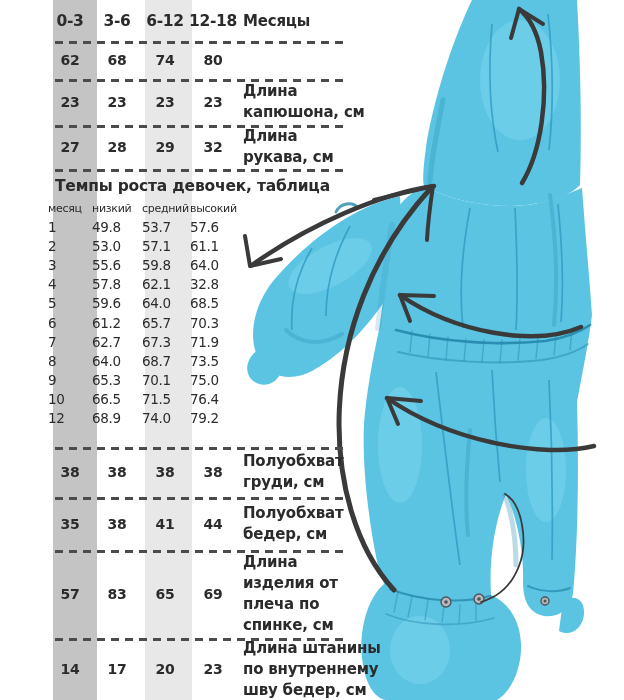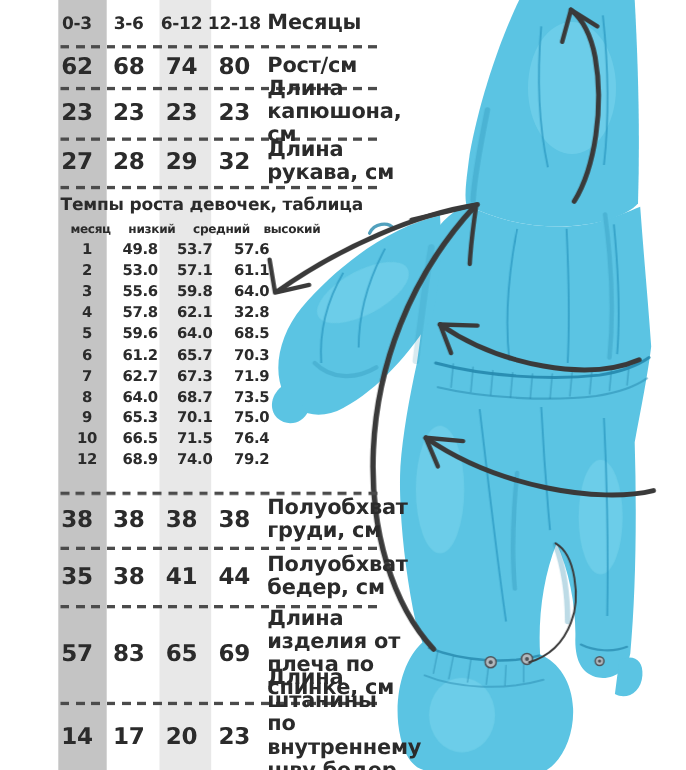--- a/index.html
+++ b/index.html
@@ -18,34 +18,34 @@
   .stripe.dark{left:53px; width:44px; background:var(--stripeDark);}
   .stripe.light{left:145px; width:47px; background:var(--stripeLight);}
   .suit-svg{position:absolute; left:0; top:0; z-index:2;}
   .dash{
     position:absolute; left:55px; width:290px; height:2.6px; z-index:3;
     background:repeating-linear-gradient(90deg, var(--dash) 0 8px, transparent 8px 14px);
   }
   .srow{position:absolute; left:0; width:400px; z-index:3;}
   .val{
     position:absolute; top:50%; transform:translate(-50%,-50%);
-    font-weight:bold; font-size:21px; letter-spacing:-0.3px; white-space:nowrap;
+    font-weight:bold; font-size:14px; letter-spacing:-0.3px; white-space:nowrap;
   }
   .srow.hdr .val{font-size:15.5px;}
   .c1{left:70px;} .c2{left:117px;} .c3{left:165px;} .c4{left:213px;}
   .rlabel{
     position:absolute; left:243px; top:50%; transform:translateY(-50%);
-    width:142px; font-size:19px; font-weight:bold; line-height:21px;
+    width:142px; font-size:15px; font-weight:bold; line-height:21px;
     letter-spacing:-0.2px; white-space:pre-line;
   }
   .gtitle{position:absolute; left:55px; top:177px; z-index:3;
     font-size:15.5px; font-weight:bold; letter-spacing:-0.2px; white-space:nowrap;}
   .gtable{position:absolute; left:48px; top:199px; width:200px; z-index:3;}
   .grow{display:flex; height:19.2px; align-items:center;}
-  .grow span{display:block; text-align:center; font-size:13.5px; font-weight:bold; letter-spacing:-0.3px;margin-left:16px;}
+  .grow span{display:block; font-size:13.5px; font-weight:normal; letter-spacing:-0.3px;}
   .grow.ghead{height:18px;}
   .grow.ghead span{font-size:11px;}
   .g1{width:44px;} .g2{width:50px;} .g3{width:48px;} .g4{width:56px;}
 
   
   .f-base{fill:var(--suitBase);}
   .s-seam{stroke:var(--suitSeam); fill:none; stroke-width:1.7;}
   .s-fold{stroke:var(--suitFold); fill:none; stroke-linecap:round;}
   .f-shadow{fill:var(--suitFold);}
   .f-hi{fill:var(--suitHi);}
@@ -201,21 +201,20 @@
     <span class="val c2">3-6</span>
     <span class="val c3">6-12</span>
     <span class="val c4">12-18</span>
     <span class="rlabel">Месяцы</span>
   </div>
   <div class="srow" style="top:41px;height:38px">
     <span class="val c1">62</span>
     <span class="val c2">68</span>
     <span class="val c3">74</span>
     <span class="val c4">80</span>
-    <span class="rlabel">Рост/см</span>
   </div>
   <div class="srow" style="top:79px;height:46px">
     <span class="val c1">23</span>
     <span class="val c2">23</span>
     <span class="val c3">23</span>
     <span class="val c4">23</span>
     <span class="rlabel">Длина
 капюшона, см</span>
   </div>
   <div class="srow" style="top:125px;height:44px">

